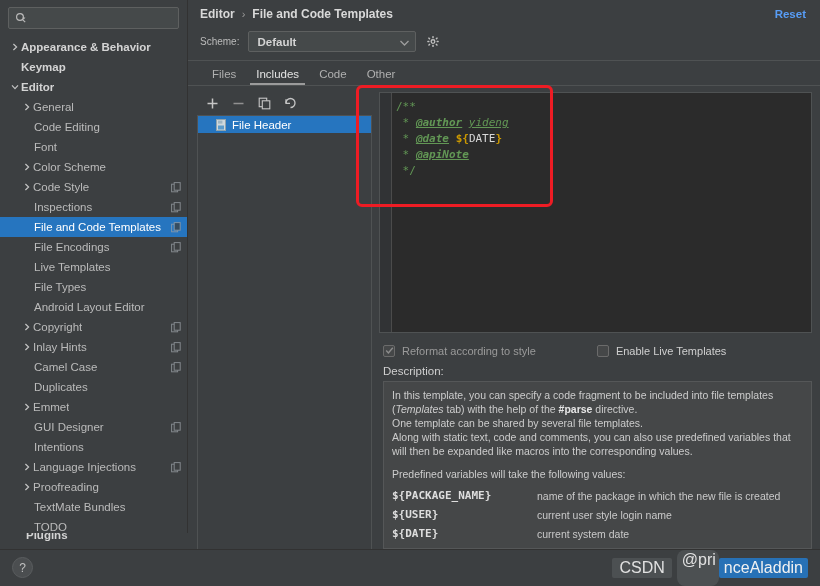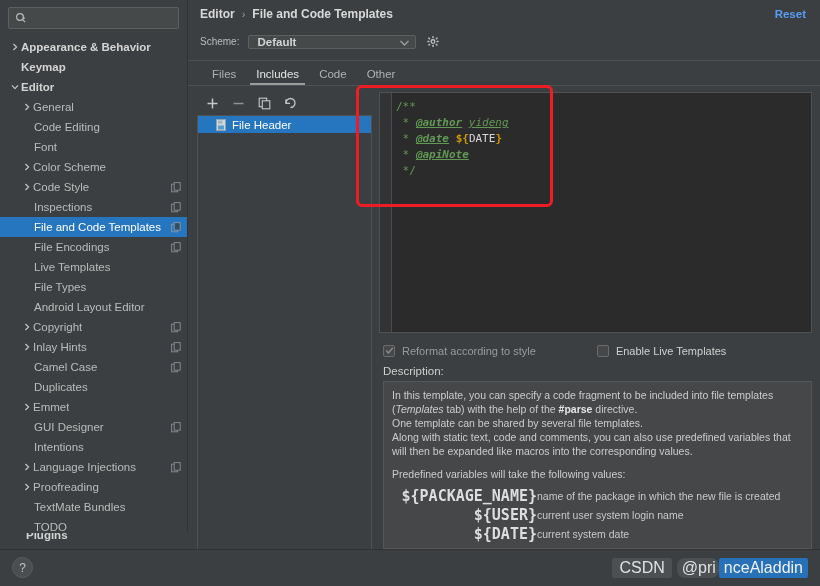--- a/index.html
+++ b/index.html
@@ -103,21 +103,21 @@
     color: #589df6; font-size: 11.5px; font-weight: bold;
     cursor: pointer;
   }
   .scheme-row {
     height: 27px;
     display: flex; align-items: center;
     padding: 0 12px;
   }
   .scheme-label { font-size: 10px; color: #bbbbbb; margin-right: 9px; }
   .combo {
-    width: 168px; height: 14px;
+    width: 168px; height: 21px;
     background: #45494a;
     border: 1px solid #5e6060;
     border-radius: 2px;
     display: flex; align-items: center;
     padding: 0 6px 0 8px;
     font-size: 11.5px; color: #d4d4d4; font-weight: bold;
   }
   .combo .caret { margin-left: auto; }
   .gear-btn { margin-left: 10px; display:flex; align-items:center; cursor: pointer; }
   .hr {
@@ -241,21 +241,21 @@
     font-size: 10.5px;
     color: #cccccc;
     line-height: 14px;
     overflow: hidden;
     min-height: 0;
   }
   .desc-box b { font-weight: bold; color: #e6e6e6; }
   .desc-box i { font-style: italic; }
   .var-table { margin-top: 7px; width: 100%; border-collapse: collapse; }
   .var-table td { padding: 1px 0 4px 0; vertical-align: top; font-size: 10.5px; }
-  .var-table td.k { width: 145px; font-family: "DejaVu Sans Mono", monospace; font-weight: bold; color: #dedede; font-size: 15px; text-align: right; }
+  .var-table td.k { width: 145px; font-family: "DejaVu Sans Mono", monospace; font-weight: bold; color: #dedede; font-size: 11px; }
   .var-table td.v { color: #c9c9c9; }
   .vars-intro { margin-top: 9px; }
 
   
   .annot {
     position: absolute;
     border: 3px solid #ee1c24;
     border-radius: 6px;
     pointer-events: none;
     z-index: 40;
@@ -279,21 +279,21 @@
     cursor: pointer;
   }
   .watermark {
     margin-left: auto;
     display: flex; align-items: center;
     font-size: 16px;
     color: #eeeeee;
     opacity: .93;
   }
   .wm-a { background: #4e5254; padding: 1px 7px; border-radius: 2px; }
-  .wm-b { background: #4e5254; padding: 1px 3px 1px 5px; border-radius: 8px; margin-left: 5px; }
+  .wm-b { background: #4e5254; padding: 1px 3px 17px 5px; border-radius: 8px; margin-left: 5px; }
   .wm-c { background: #2675bf; padding: 1px 5px; border-radius: 2px; color:#fff; }
 </style>
 </head>
 <body>
 
 <div id="app">
 
   <div class="body-row">
 
     <div class="sidebar">
@@ -632,21 +632,21 @@
             <div>Along with static text, code and comments, you can also use predefined variables that will then be expanded like macros into the corresponding values.</div>
             <div class="vars-intro">Predefined variables will take the following values:</div>
             <table class="var-table">
               <tbody id="var-rows">
                   <tr>
                     <td class="k">${PACKAGE_NAME}</td>
                     <td class="v">name of the package in which the new file is created</td>
                   </tr>
                   <tr>
                     <td class="k">${USER}</td>
-                    <td class="v">current user system login name</td>
+                    <td class="v">current user style login name</td>
                   </tr>
                   <tr>
                     <td class="k">${DATE}</td>
                     <td class="v">current system date</td>
                   </tr>
                 </tbody>
             </table>
           </div>
         </div>
       </div>

